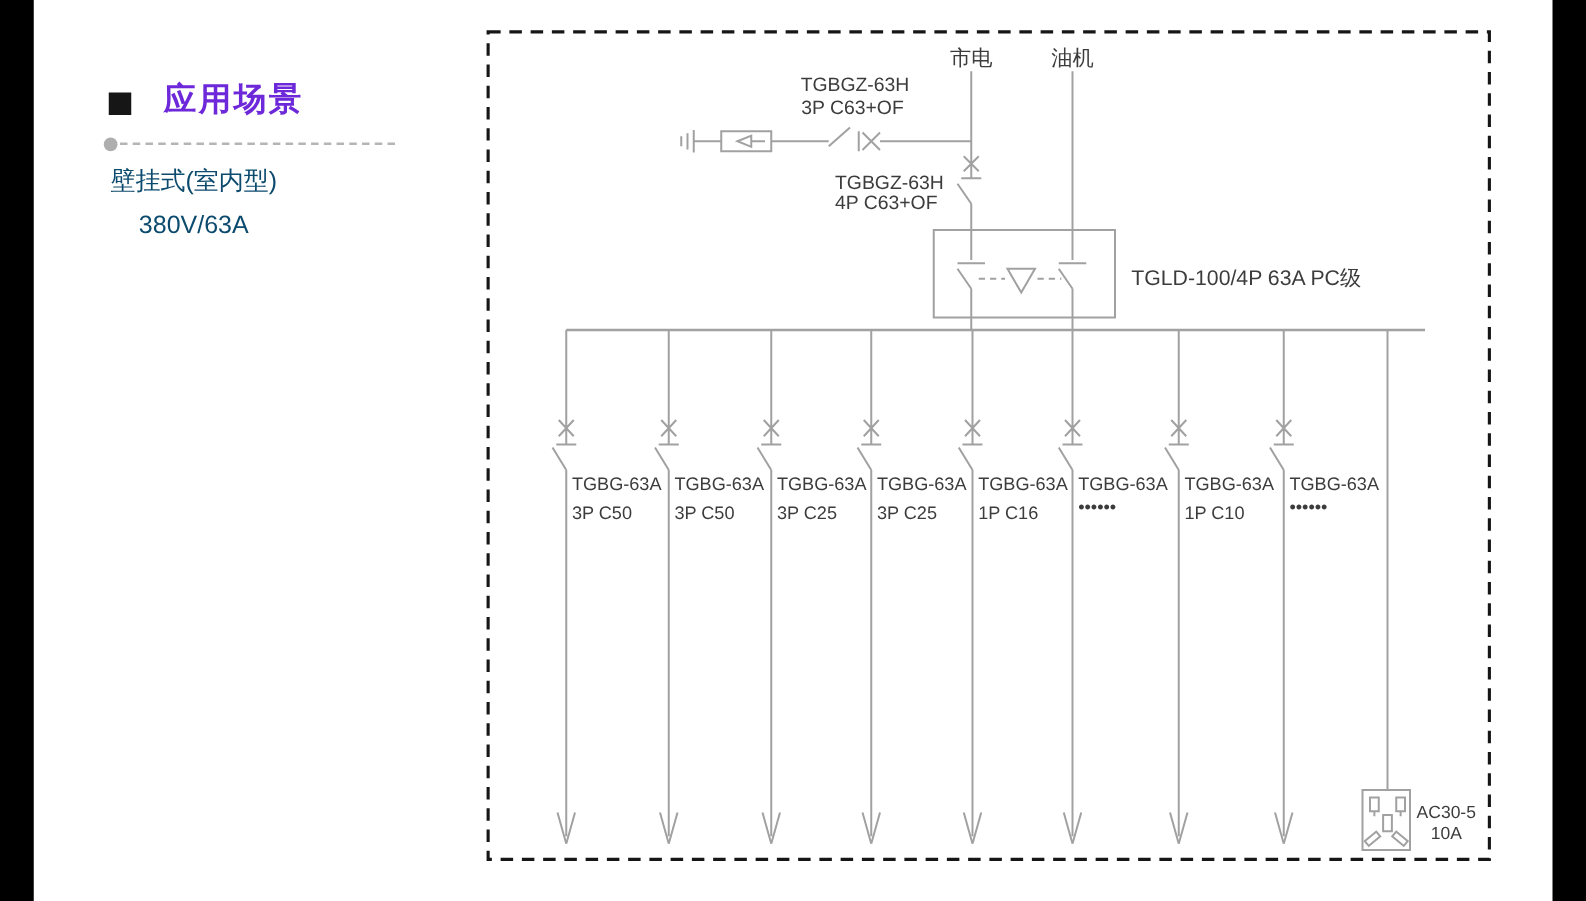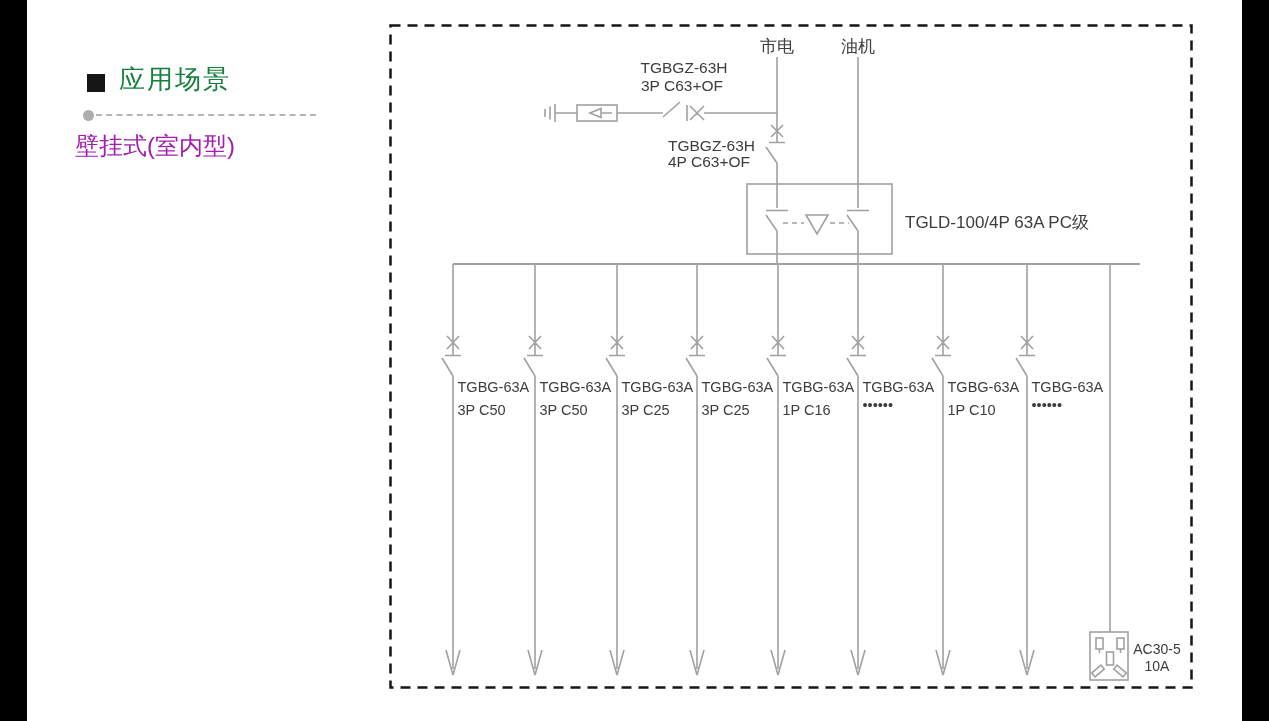--- a/index.html
+++ b/index.html
@@ -6,25 +6,25 @@
   body{
     width:1269px;height:721px;position:relative;background:#ffffff;
     font-family:"Liberation Sans","DejaVu Sans",sans-serif;overflow:hidden;
   }
   .black-bar{position:absolute;top:0;height:721px;background:#000;}
   .black-bar.left{left:0;width:27px;}
   .black-bar.right{left:1242px;width:27px;}
 
   
   .bullet-square{position:absolute;left:87px;top:74px;width:18px;height:18px;background:#161616;}
-  .section-title{position:absolute;left:119px;top:62px;font-size:26px;font-weight:normal;color:#15803d;letter-spacing:2px;}
+  .section-title{position:absolute;left:131px;top:62px;font-size:26px;font-weight:bold;color:#6d28d9;letter-spacing:2px;}
   .dash-sep{position:absolute;left:83px;top:109px;width:233px;height:12px;display:flex;align-items:center;}
   .dash-sep .dot{width:11px;height:11px;border-radius:50%;background:#aeaeae;flex:0 0 auto;}
   .dash-sep .line{flex:1;border-top:2px dashed #b5b5b5;margin-left:2px;}
-  .spec-block{position:absolute;left:70px;top:128px;width:170px;text-align:center;color:#a21caf;font-size:24px;line-height:35px;}
+  .spec-block{position:absolute;left:70px;top:128px;width:170px;text-align:center;color:#0c4a6e;font-size:20px;line-height:35px;}
 
   
   svg.diagram{position:absolute;left:0;top:0;}
   .ln{stroke:#a1a1a1;stroke-width:1.6;fill:none;}
   .ln2{stroke:#a1a1a1;stroke-width:2;fill:none;}
   .lnd{stroke:#a1a1a1;stroke-width:1.6;fill:none;stroke-dasharray:5 4;}
   .border-dash{stroke:#161616;stroke-width:2.5;fill:none;stroke-dasharray:10 7;}
   text.dtxt{fill:#3c3c3c;font-family:"Liberation Sans","DejaVu Sans",sans-serif;}
   .t17{font-size:17px;}
   .t15{font-size:15.5px;}
@@ -38,20 +38,21 @@
 <div class="black-bar right"></div>
 
 <div class="bullet-square"></div>
 <div class="section-title">应用场景</div>
 <div class="dash-sep">
   <div class="dot"></div>
   <div class="line"></div>
 </div>
 <div class="spec-block">
   <div>壁挂式(室内型)</div>
+  <div>380V/63A</div>
 </div>
 
 <svg class="diagram" width="1269" height="721" viewBox="0 0 1269 721">
 
   <rect class="border-dash" x="390.5" y="25.5" width="801" height="662"></rect>
 
   <text class="dtxt t17" x="777" y="52" text-anchor="middle">市电</text>
   <text class="dtxt t17" x="858" y="52" text-anchor="middle">油机</text>
 
   <path class="ln" d="M777,57 V142 M771,125 L783,137 M783,125 L771,137 M769,142.5 H785

